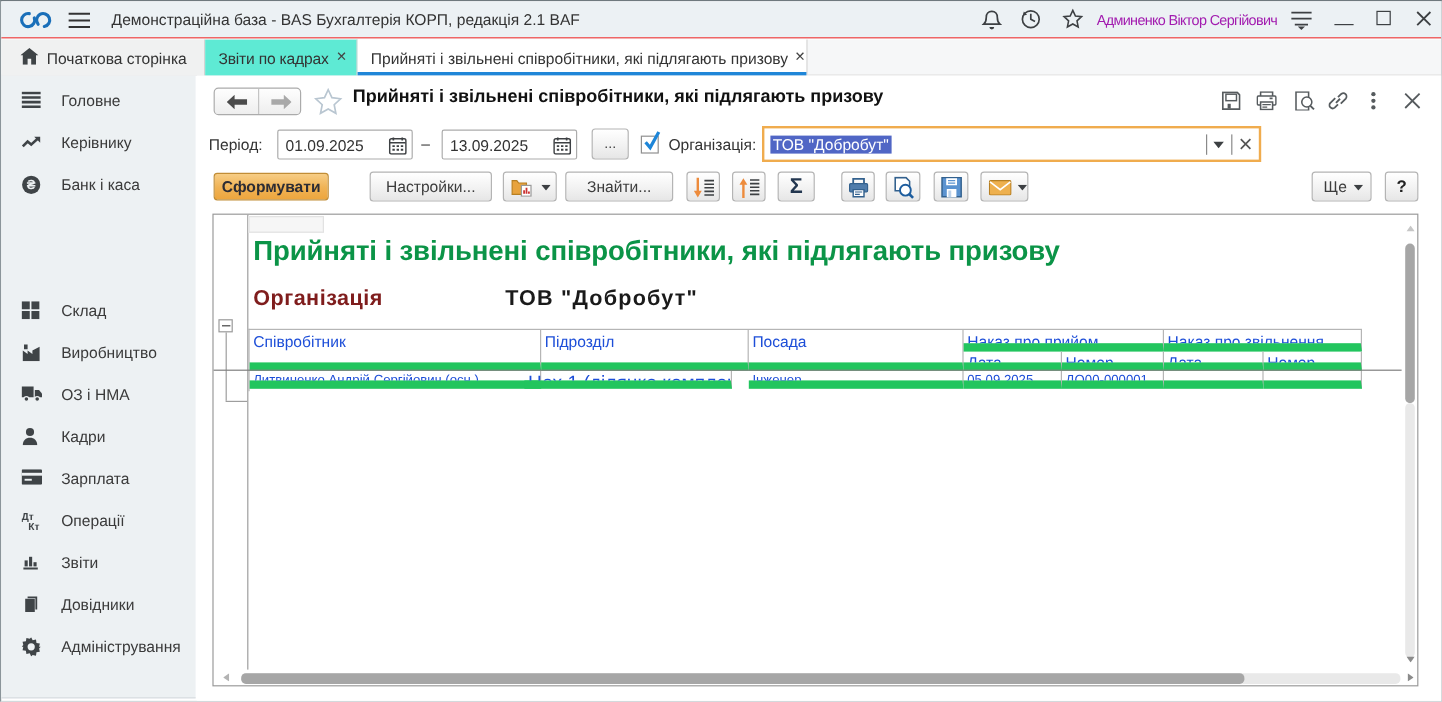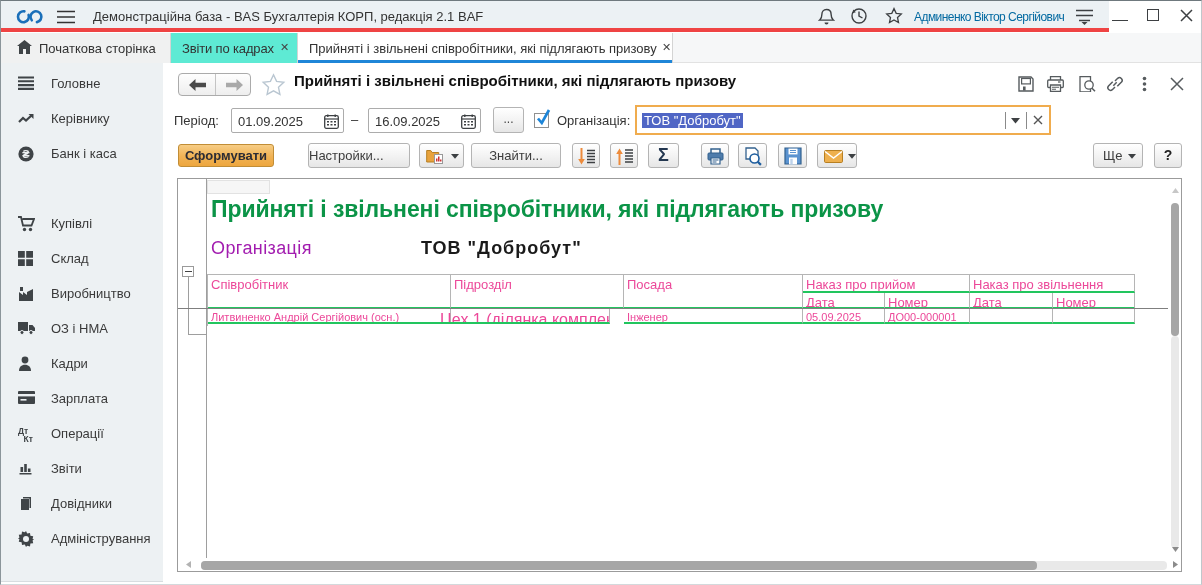--- a/index.html
+++ b/index.html
@@ -1,19 +1,19 @@
 <!DOCTYPE html>
 <html><head><meta charset="utf-8"><title>BAS</title>
 <style>
 *{margin:0;padding:0;box-sizing:border-box}
 html,body{width:1202px;height:585px}
 body{font-family:"Liberation Sans",sans-serif;position:relative;background:#fff;overflow:hidden;border-style:solid;border-width:1px;border-color:#6f797e #c0c7cb #d3d9dc #8b959a}
 .abs{position:absolute}
 
-#topbar{left:0;top:0;width:1108px;height:31px;background:#ecf1f4;border-bottom:4px solid #ef4444}
+#topbar{left:0;top:0;width:1200px;height:31px;background:#ecf1f4;border-bottom:1px solid #ef4444}
 #topbar .ttl{left:92px;top:8px;font-size:13px;color:#333}
 
 #tabbar{left:0;top:32px;width:1200px;height:30px;background:#f6f7f8;border-bottom:1px solid #e2e2e2}
 .tab{height:30px;top:0;font-size:13px;color:#333}
 #tab1{left:0;width:170px;background:#f0f1f1;border-right:1px solid #d4d4d4}
 #tab2{left:170px;width:127px;background:#5eead4;border-right:1px solid #d4d4d4}
 #tab3{left:297px;width:375px;background:#fff;border-right:1px solid #d4d4d4}
 #tab3 .ul{position:absolute;left:0;bottom:0;width:100%;height:3px;background:#1f86d8}
 .tabtxt{position:absolute;top:8px}
 .tabx{position:absolute;top:7px;font-size:14px;color:#444}
@@ -21,21 +21,21 @@
 #sidebar{left:0;top:62px;width:162px;height:519px;background:#edf1f3;border-bottom:1px solid #d8dde0}
 .sbi{left:0;width:162px;height:35px}
 .sbi svg{position:absolute;left:17px;top:10px}
 .sbi .t{position:absolute;left:50px;top:10px;font-size:13px;color:#3a3a3a}
 
 .btn{border:1px solid #b4b4b4;border-radius:3px;background:linear-gradient(#ffffff,#f2f2f2 55%,#e6e6e6);}
 .ibtn{width:28px;height:25px}
 .lbl{font-size:13px;color:#333}
 
 #rep{left:176px;top:177px;width:1005px;height:394px;border:1px solid #9b9b9b;background:#fff}
-.cell{position:absolute;border-right:1px solid #b5b5b5;border-bottom:2px solid #22c55e;font-size:13px;color:#ec4899;padding:2px 3px 0 3px;overflow:hidden;white-space:nowrap}
+.cell{position:absolute;border-right:1px solid #b5b5b5;border-bottom:7px solid #22c55e;font-size:13px;color:#1d4ed8;padding:2px 3px 0 3px;overflow:hidden;white-space:nowrap}
 </style></head>
 <body>
 
 <div class="abs" id="topbar">
   <svg class="abs" style="left:15px;top:7px" width="29" height="19" viewBox="0 0 29 19">
     <path d="M8.40 3.38 A 5.45 5.45 0 1 0 12.57 6.89" fill="none" stroke="#1a6fb9" stroke-width="2.6" stroke-linecap="round"></path>
     <path d="M20.90 14.12 A 5.45 5.45 0 1 0 15.77 12.25" fill="none" stroke="#1a6fb9" stroke-width="2.6" stroke-linecap="round"></path>
   </svg>
   <svg class="abs" style="left:56px;top:9px" width="18" height="14" viewBox="0 0 18 14">
     <path d="M0 1.5h18M0 7h18M0 12.5h18" stroke="#333" stroke-width="1.7"></path>
@@ -49,21 +49,21 @@
 
   <svg class="abs" style="left:849px;top:6px" width="18" height="18" viewBox="0 0 18 18">
     <circle cx="9" cy="9" r="7" fill="none" stroke="#3d4043" stroke-width="1.4"></circle>
     <path d="M9 4.5V9l3.5 2" fill="none" stroke="#3d4043" stroke-width="1.4"></path>
     <path d="M3.2 2.5 L2.2 6.2 5.9 5.2z" fill="#3d4043"></path>
   </svg>
 
   <svg class="abs" style="left:884px;top:6px" width="18" height="18" viewBox="0 0 18 18">
     <path d="M9 1.6l2.2 4.7 5.1 0.6-3.8 3.5 1 5.1L9 13l-4.5 2.5 1-5.1L1.7 6.9l5.1-0.6z" fill="none" stroke="#3d4043" stroke-width="1.3"></path>
   </svg>
-  <div class="abs" style="left:913px;top:9px;font-size:12px;letter-spacing:-0.55px;color:#0369a1">Админенко Віктор Сергійович</div>
+  <div class="abs" style="left:913px;top:9px;font-size:12px;letter-spacing:-0.55px;color:#a21caf">Админенко Віктор Сергійович</div>
 
   <svg class="abs" style="left:1075px;top:8px" width="18" height="16" viewBox="0 0 18 16">
     <path d="M0 1.5h17M0 6.5h17M3 11.5h11" stroke="#3d4043" stroke-width="1.6"></path>
     <path d="M5.5 14.5l3 3 3-3z" fill="#3d4043" transform="translate(0,-1.5)"></path>
   </svg>
   <div class="abs" style="left:1111px;top:4px;width:16px;border-bottom:1.5px solid #3d4043;height:16px"></div>
   <div class="abs" style="left:1146px;top:8px;width:12px;height:12px;border:1.5px solid #3d4043"></div>
   <svg class="abs" style="left:1179px;top:8px" width="13" height="13" viewBox="0 0 13 13">
     <path d="M1 1l11 11M12 1L1 12" stroke="#3d4043" stroke-width="1.5"></path>
   </svg>
@@ -100,28 +100,20 @@
         <path d="M10.5 3h5v5z" fill="#3f4447"></path>
       </svg>
     <span class="t">Керівнику</span>
   </div>
   <div class="abs sbi" style="top:73px">
     <svg width="16" height="16" viewBox="0 0 16 16">
         <circle cx="8" cy="8" r="7.6" fill="#3f4447"></circle>
         <text x="8" y="11.6" font-size="11" font-weight="bold" fill="#edf1f3" text-anchor="middle" font-family="Liberation Sans">₴</text>
       </svg>
     <span class="t">Банк і каса</span>
-  </div>
-  <div class="abs sbi" style="top:143px">
-    <svg width="17" height="16" viewBox="0 0 17 16">
-        <path d="M0 1h3l2 8.5h8.5L16 3H4.5" fill="none" stroke="#3f4447" stroke-width="1.8"></path>
-        <circle cx="6.5" cy="13.5" r="1.7" fill="#3f4447"></circle>
-        <circle cx="12.5" cy="13.5" r="1.7" fill="#3f4447"></circle>
-      </svg>
-    <span class="t">Купівлі</span>
   </div>
   <div class="abs sbi" style="top:178px">
     <svg width="15" height="15" viewBox="0 0 15 15">
         <path d="M0 0h6.8v6.8H0zM8.2 0H15v6.8H8.2zM0 8.2h6.8V15H0zM8.2 8.2H15V15H8.2z" fill="#3f4447"></path>
       </svg>
     <span class="t">Склад</span>
   </div>
   <div class="abs sbi" style="top:213px">
     <svg width="16" height="15" viewBox="0 0 16 15">
         <path d="M1 15V6l4 3V6l4 3V6l6-3v12z" fill="#3f4447"></path>
@@ -237,21 +229,21 @@
   <div class="abs lbl" style="left:6px;top:5px">01.09.2025</div>
   <svg class="abs" style="left:92px;top:5px" width="15" height="15" viewBox="0 0 15 15">
       <rect x="0.7" y="1.7" width="13.6" height="12.6" rx="1.5" fill="none" stroke="#3d4043" stroke-width="1.3"></rect>
       <path d="M1 5h13" stroke="#3d4043" stroke-width="1.2"></path>
       <path d="M3.8 0.5v2.6M11.2 0.5v2.6" stroke="#3d4043" stroke-width="1.4"></path>
       <path d="M3 7h2v1.6H3zM6.5 7h2v1.6h-2zM10 7h2v1.6h-2zM3 10h2v1.6H3zM6.5 10h2v1.6h-2zM10 10h2v1.6h-2z" fill="#3d4043"></path>
     </svg>
 </div>
 <div class="abs lbl" style="left:350px;top:111px">–</div>
 <div class="abs" style="left:367px;top:107px;width:113px;height:25px;border:1px solid #acacac;border-radius:2px;background:#fff">
-  <div class="abs lbl" style="left:6px;top:5px">16.09.2025</div>
+  <div class="abs lbl" style="left:6px;top:5px">13.09.2025</div>
   <svg class="abs" style="left:92px;top:5px" width="15" height="15" viewBox="0 0 15 15">
       <rect x="0.7" y="1.7" width="13.6" height="12.6" rx="1.5" fill="none" stroke="#3d4043" stroke-width="1.3"></rect>
       <path d="M1 5h13" stroke="#3d4043" stroke-width="1.2"></path>
       <path d="M3.8 0.5v2.6M11.2 0.5v2.6" stroke="#3d4043" stroke-width="1.4"></path>
       <path d="M3 7h2v1.6H3zM6.5 7h2v1.6h-2zM10 7h2v1.6h-2zM3 10h2v1.6H3zM6.5 10h2v1.6h-2zM10 10h2v1.6h-2z" fill="#3d4043"></path>
     </svg>
 </div>
 <div class="abs btn" style="left:492px;top:106px;width:31px;height:26px;font-size:12px;color:#444;text-align:center;line-height:22px">...</div>
 <div class="abs" style="left:533px;top:112px;width:15px;height:15px;border:1px solid #909090;background:#fff"></div>
 <svg class="abs" style="left:535px;top:107px" width="15" height="18" viewBox="0 0 15 18">
@@ -264,21 +256,21 @@
   <div class="abs" style="left:389px;top:5px;width:1px;height:17px;background:#8a8a8a"></div>
   <svg class="abs" style="left:374px;top:11px" width="9" height="6" viewBox="0 0 9 6">
       <path d="M0 0h9L4.5 5.5z" fill="#3d4043"></path>
     </svg>
   <svg class="abs" style="left:396px;top:8px" width="10" height="10" viewBox="0 0 10 10">
       <path d="M1 1l8 8M9 1L1 9" stroke="#555" stroke-width="1.4"></path>
     </svg>
 </div>
 
 <div class="abs" style="left:177px;top:143px;width:96px;height:23px;border:1px solid #c18d36;border-radius:3px;background:linear-gradient(#f7cd85,#f0b254 55%,#eda63e);font-size:13px;font-weight:bold;color:#2c2c34;text-align:center;line-height:21px">Сформувати</div>
-<div class="abs btn" style="left:307px;top:142px;width:102px;height:25px;font-size:13px;color:#3c3c3c;line-height:23px">Настройки...</div>
+<div class="abs btn" style="left:307px;top:142px;width:102px;height:25px;font-size:13px;color:#3c3c3c;text-align:center;line-height:23px">Настройки...</div>
 <div class="abs btn" style="left:418px;top:142px;width:45px;height:25px">
   <svg class="abs" style="left:6px;top:4px" width="18" height="16" viewBox="0 0 18 16">
     <path d="M0.7 2.5V14h12V4.5H6.2L4.7 2.5z" fill="#e8a33d" stroke="#b77f22" stroke-width="1"></path>
     <rect x="8.5" y="6.5" width="8" height="9" fill="#fff" stroke="#999" stroke-width="1"></rect>
     <path d="M10 13.5v-3h1.5v3zM12 13.5V8.5h1.5v5zM14 13.5v-2h1.5v2z" fill="#cc3333"></path>
   </svg>
   <svg class="abs" style="left:31px;top:10px" width="8" height="5" viewBox="0 0 8 5">
       <path d="M0 0h8L4 4.8z" fill="#3d4043"></path>
     </svg>
 </div>
@@ -346,21 +338,21 @@
   <div class="abs" style="left:29px;top:1px;width:63px;height:14px;background:#f6f6f6;border:1px solid #e2e2e2"></div>
 
   <div class="abs" style="left:4px;top:87px;width:12px;height:11px;border:1px solid #9a9a9a;background:#fff">
     <div class="abs" style="left:2px;top:4px;width:7px;height:1px;background:#444"></div>
   </div>
   <div class="abs" style="left:10px;top:98px;width:1px;height:57px;background:#9e9e9e"></div>
   <div class="abs" style="left:10px;top:155px;width:18px;height:1px;background:#9e9e9e"></div>
 
   <div class="abs" style="left:33px;top:17px;font-size:23px;font-weight:bold;color:#0b9447;letter-spacing:-0.1px">Прийняті і звільнені співробітники, які підлягають призову</div>
 
-  <div class="abs" style="left:33px;top:59px;font-size:18px;font-weight:normal;letter-spacing:0.4px;color:#a21caf">Організація</div>
+  <div class="abs" style="left:33px;top:59px;font-size:18px;font-weight:bold;letter-spacing:0.4px;color:#7f1d1d">Організація</div>
   <div class="abs" style="left:243px;top:59px;font-size:18px;font-weight:bold;letter-spacing:1px;color:#1a1a1a">ТОВ "Добробут"</div>
 
   <div class="abs" style="left:29px;top:95px;width:928px;height:1px;background:#b5b5b5"></div>
   <div class="abs" style="left:29px;top:95px;width:1px;height:52px;background:#b5b5b5"></div>
   <div class="abs cell" style="left:30px;top:96px;width:243px;height:34px">Співробітник</div>
   <div class="abs cell" style="left:273px;top:96px;width:173px;height:34px">Підрозділ</div>
   <div class="abs cell" style="left:446px;top:96px;width:179px;height:34px">Посада</div>
   <div class="abs cell" style="left:625px;top:96px;width:167px;height:18px">Наказ про прийом</div>
   <div class="abs cell" style="left:792px;top:96px;width:165px;height:18px">Наказ про звільнення</div>
   <div class="abs cell" style="left:625px;top:114px;width:82px;height:16px">Дата</div>

